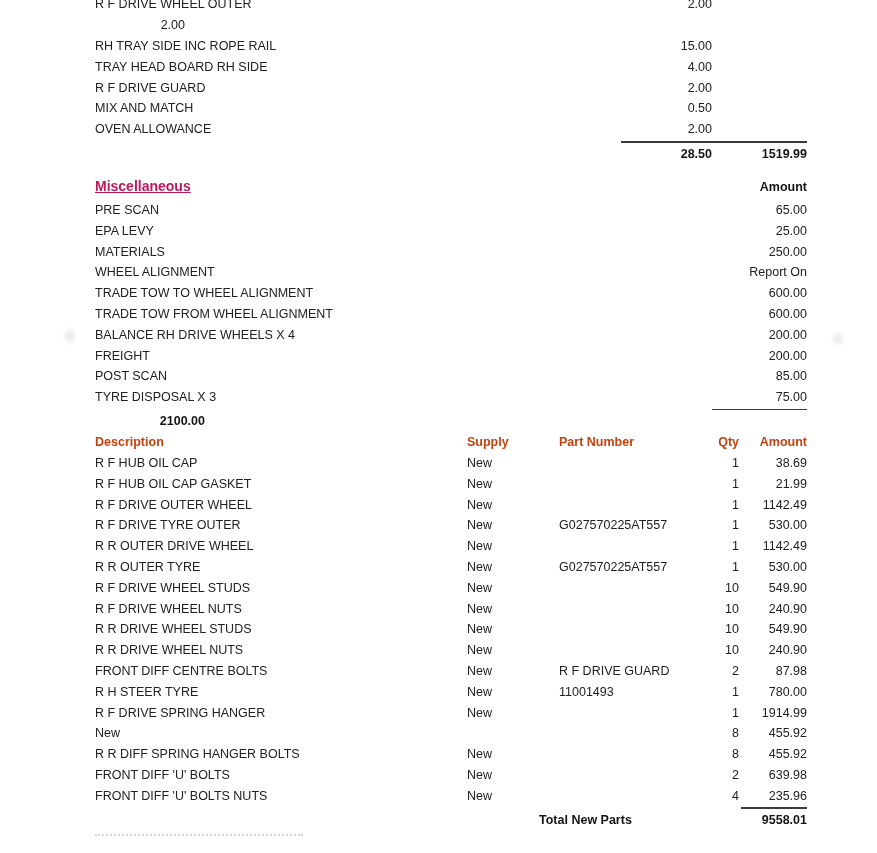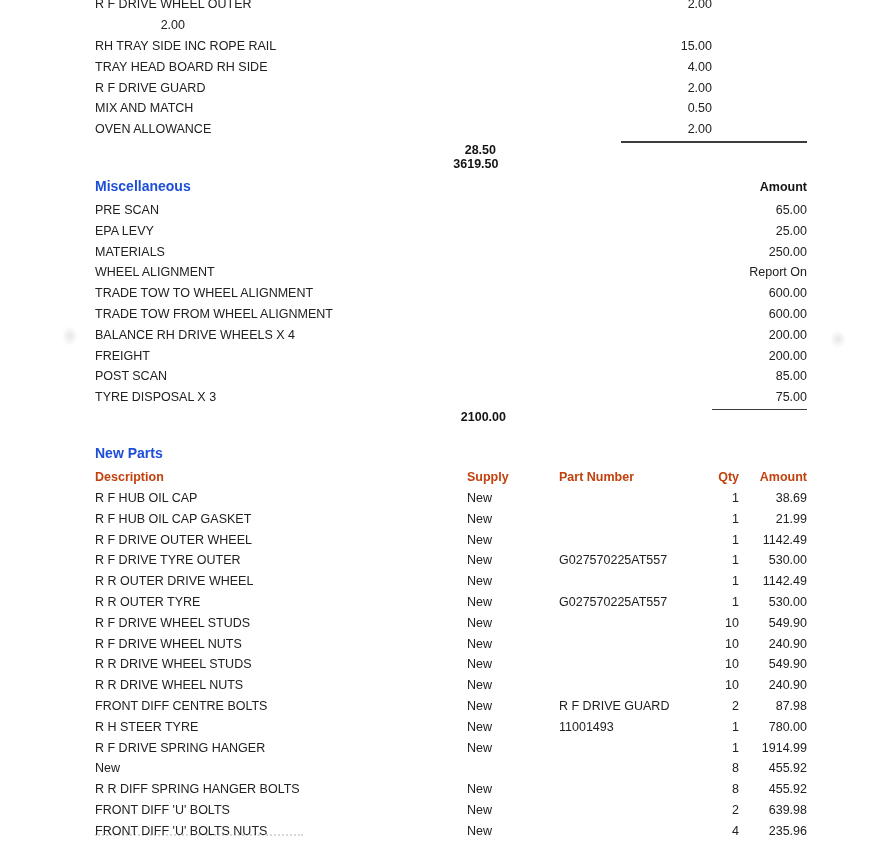--- a/index.html
+++ b/index.html
@@ -14,21 +14,21 @@
     color: #212121;
     border-radius: 21px;
   }
   .content {
     position: absolute;
     left: 95px;
     top: 0;
     width: 712px;
   }
   .sec { position: relative; }
-  .bold { font-weight: 700; color: #141414; flex-direction: column; }
+  .bold { font-weight: 700; color: #141414; }
 
   
   .trow {
     display: flex;
     align-items: center;
     height: 20.8px;
     white-space: nowrap;
   }
 
   
@@ -48,23 +48,24 @@
   
   .sec-head {
     display: flex;
     align-items: baseline;
     margin-top: 13px;
     height: 22px;
   }
   .sec-title {
     font-size: 14px;
     font-weight: 700;
-    color: #1d4ed8;
+    color: #be185d;
     flex: 1;
     margin: 0;
+    text-decoration: underline;
   }
   .sec-amount-h {
     font-weight: 700;
     text-align: right;
     color: #141414;
   }
 
   
   .m-desc { flex: 1; }
   .m-amt { width: 110px; text-align: right; }
@@ -159,21 +160,21 @@
           <div class="trow">
             <span class="l-desc">OVEN ALLOWANCE</span>
             <span class="l-hours">2.00</span>
             <span class="l-amt"></span>
           </div>
         </div>
       <div class="labour-sumline"></div>
       <div class="trow labour-totals bold">
         <span class="l-desc"></span>
         <span class="l-hours">28.50</span>
-        <span class="l-amt">3619.50</span>
+        <span class="l-amt">1519.99</span>
       </div>
     </section>
 
     <section class="sec misc">
       <div class="sec-head">
         <h2 class="sec-title">Miscellaneous</h2>
         <span class="sec-amount-h">Amount</span>
       </div>
       <div>
 
@@ -227,23 +228,20 @@
             <span class="m-amt">75.00</span>
           </div>
         </div>
       <div class="misc-sumline"></div>
       <div class="trow misc-total-row bold">
         <span class="m-amt">2100.00</span>
       </div>
     </section>
 
     <section class="sec parts">
-      <div class="sec-head">
-        <h2 class="sec-title">New Parts</h2>
-      </div>
       <div class="trow parts-header">
         <span class="p-desc">Description</span>
         <span class="p-supply">Supply</span>
         <span class="p-part">Part Number</span>
         <span class="p-qty">Qty</span>
         <span class="p-amt">Amount</span>
       </div>
       <div>
 
           <div class="trow">

